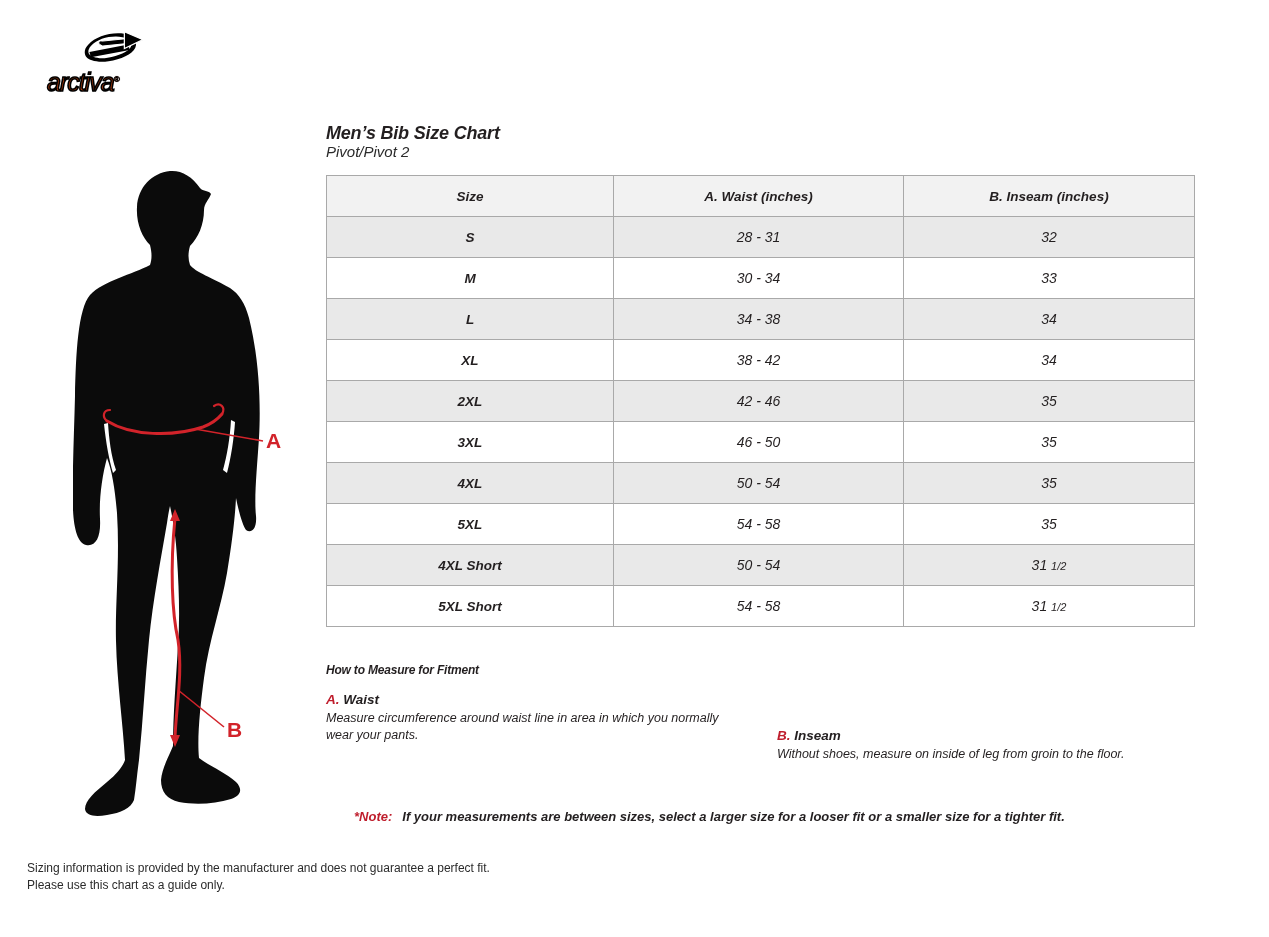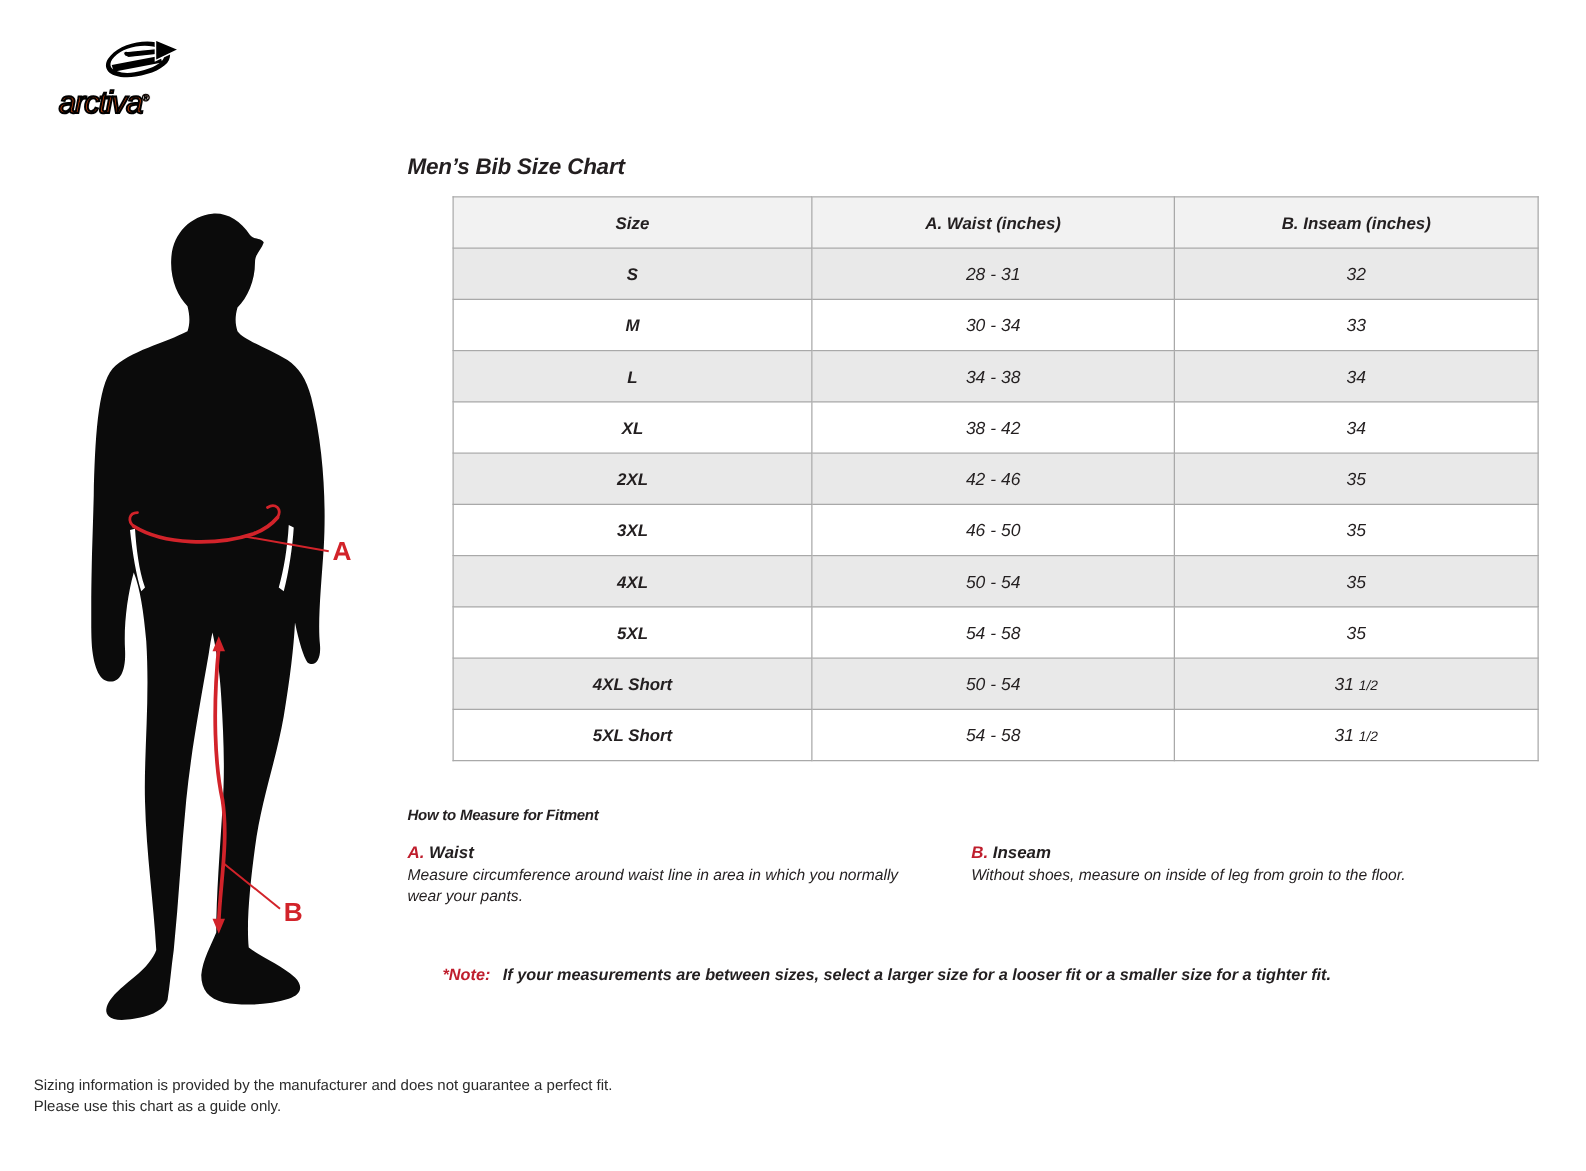--- a/index.html
+++ b/index.html
@@ -25,35 +25,35 @@
   
   .figure-wrap { position:absolute; left:73px; top:168px; width:240px; height:660px; }
   .figure-wrap svg { width:100%; height:100%; }
   .fig-letter { font-family:"Liberation Sans", sans-serif; font-size:21px; font-weight:bold; fill:#d2232a; }
 
   
   .content { position:absolute; left:326px; top:123px; width:868px;font-style:italic; }
   .title    { font-size:18px; font-weight:bold; line-height:20px; letter-spacing:-0.2px; }
   .subtitle { font-size:15px; line-height:18px; color:#2b2b2b; }
 
-  table.size-table { border-collapse:collapse; margin-top:14px; width:868px; table-layout:fixed;margin-left:36px; }
+  table.size-table { border-collapse:collapse; margin-top:14px; width:868px; table-layout:fixed; }
   .size-table th, .size-table td {
     border:1px solid #a9a9a9; text-align:center; vertical-align:middle;
     height:40px; padding:0; color:#231f20;
   }
   .size-table th { background:#f2f2f2; font-size:13.5px; font-weight:bold; }
   .size-table td { font-size:14px; background:#ffffff; }
   .size-table td.size-cell { font-weight:bold; font-size:13.5px; }
   .size-table tbody tr:nth-child(odd) td { background:#e9e9e9; }
   .frac { font-size:11px; }
 
   .measure-heading { margin-top:36px; font-size:12px; font-weight:bold; letter-spacing:-0.2px; }
   .measure-row { display:flex; margin-top:15px; }
   .measure-item { width:451px; }
-  .measure-item:last-child { width:auto; flex:1; }
+  .measure-item:last-child { width:auto; flex:1;margin-top:36px; }
   .m-label { font-size:13.5px; font-weight:bold; }
   .m-key   { color:#bf1e2d; }
   .m-desc  { font-size:12.5px; line-height:1.35; margin-top:3px; max-width:415px; }
 
   .note { margin-top:46px; font-size:13px; font-weight:bold; }
   .note-label { color:#bf1e2d; margin-right:10px;margin-left:28px; }
 
   .footer { position:absolute; left:27px; top:860px; font-size:12px; line-height:1.38; color:#2b2b2b; }
 </style>
 </head>
@@ -134,20 +134,21 @@
       <polygon points="102,341 97,353 107,353" fill="#d2232a"></polygon>
       <polygon points="102,579 97,567 107,567" fill="#d2232a"></polygon>
     </g>
     <line x1="105" y1="522" x2="151" y2="559" stroke="#d2232a" stroke-width="1.6"></line>
     <text class="fig-letter" x="154" y="569">B</text>
   </svg>
 </div>
 
 <div class="content">
   <div class="title">Men’s Bib Size Chart</div>
+  <div class="subtitle">Pivot/Pivot 2</div>
 
   <table class="size-table">
     <colgroup>
         <col style="width:287px">
         <col style="width:290px">
         <col style="width:291px">
       </colgroup>
     <thead>
       <tr>
         <th>Size</th>

